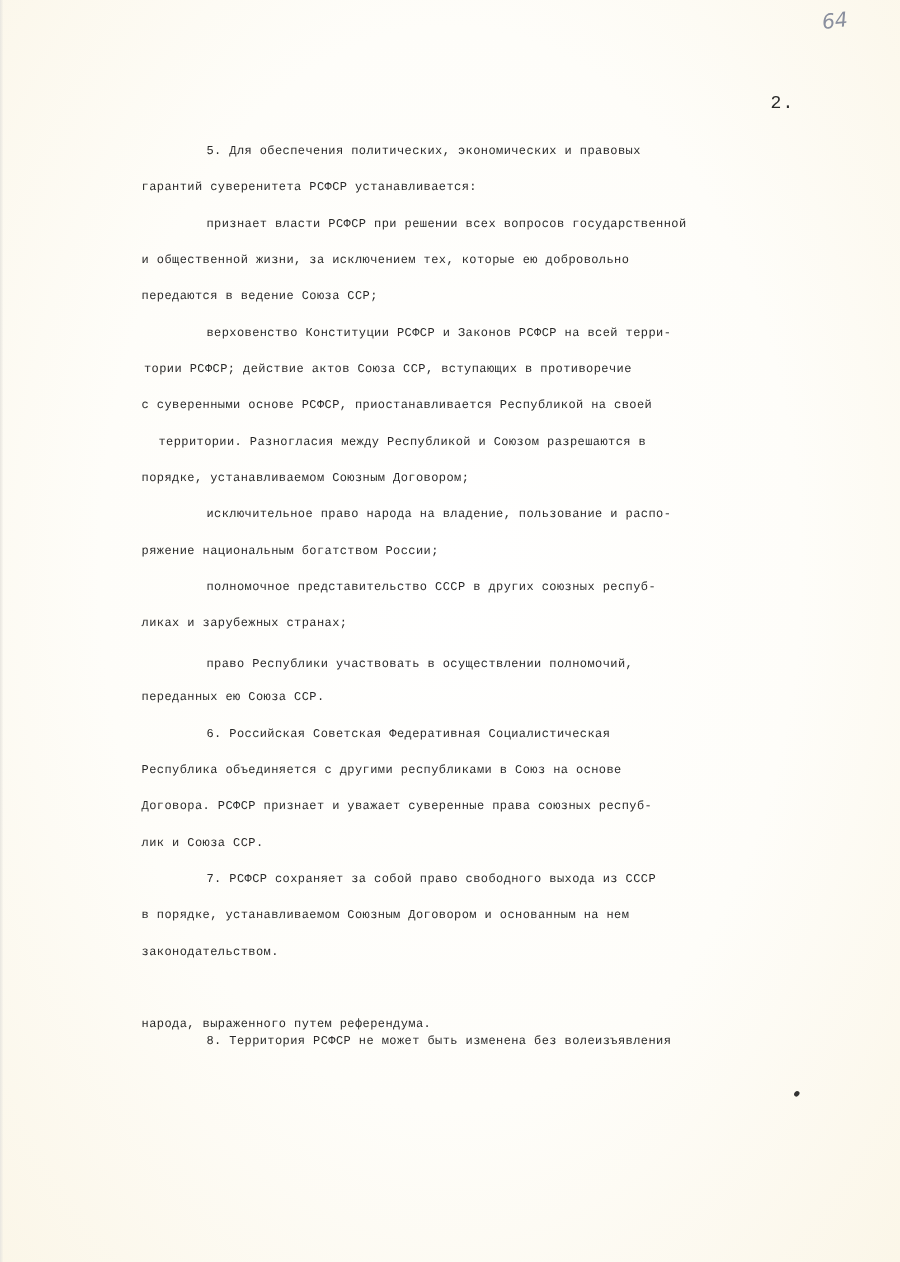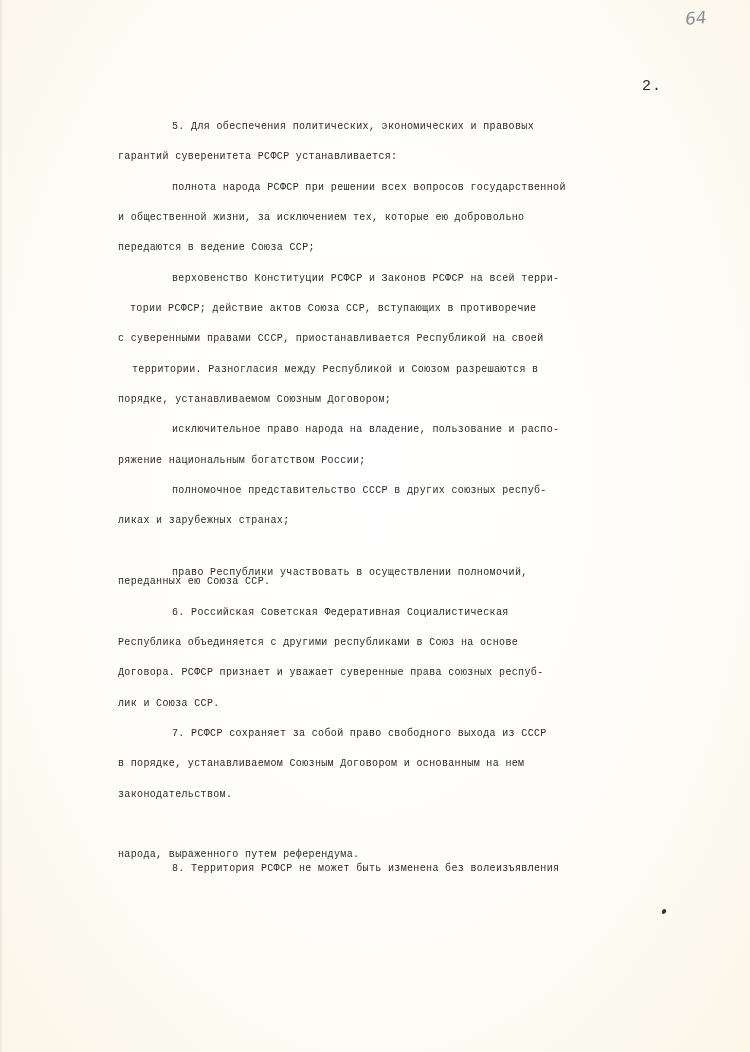--- a/index.html
+++ b/index.html
@@ -41,33 +41,33 @@
 </head>
 <body>
 
 <div class="page">
   <div class="edge"></div>
   <div class="archive-number">64</div>
   <div class="page-number">2.</div>
   <div id="text-body">
       <div class="line" style="left: 172px; top: 118px;">5. Для обеспечения политических, экономических и правовых</div>
       <div class="line" style="left: 118px; top: 148px;">гарантий суверенитета РСФСР устанавливается:</div>
-      <div class="line" style="left: 172px; top: 179px;">полнота народа РСФСР при решении всех вопросов государственной</div>
+      <div class="line" style="left: 172px; top: 179px;">признает власти РСФСР при решении всех вопросов государственной</div>
       <div class="line" style="left: 118px; top: 209px;">и общественной жизни, за исключением тех, которые ею добровольно</div>
       <div class="line" style="left: 118px; top: 239px;">передаются в ведение Союза ССР;</div>
       <div class="line" style="left: 172px; top: 270px;">верховенство Конституции РСФСР и Законов РСФСР на всей терри-</div>
-      <div class="line" style="left: 130px; top: 300px; text-align: center;">тории РСФСР; действие актов Союза ССР, вступающих в противоречие</div>
-      <div class="line" style="left: 118px; top: 330px;">с суверенными правами СССР, приостанавливается Республикой на своей</div>
+      <div class="line" style="left: 120px; top: 300px; text-align: center;">тории РСФСР; действие актов Союза ССР, вступающих в противоречие</div>
+      <div class="line" style="left: 118px; top: 330px;">с суверенными основе РСФСР, приостанавливается Республикой на своей</div>
       <div class="line" style="left: 132px; top: 361px;">территории. Разногласия между Республикой и Союзом разрешаются в</div>
       <div class="line" style="left: 118px; top: 391px;">порядке, устанавливаемом Союзным Договором;</div>
       <div class="line" style="left: 172px; top: 421px;">исключительное право народа на владение, пользование и распо-</div>
       <div class="line" style="left: 118px; top: 452px;">ряжение национальным богатством России;</div>
       <div class="line" style="left: 172px; top: 482px;">полномочное представительство СССР в других союзных респуб-</div>
       <div class="line" style="left: 118px; top: 512px;">ликах и зарубежных странах;</div>
-      <div class="line" style="left: 172px; top: 564px;">право Республики участвовать в осуществлении полномочий,</div>
+      <div class="line" style="left: 172px; top: 546px;">право Республики участвовать в осуществлении полномочий,</div>
       <div class="line" style="left: 118px; top: 573px;">переданных ею Союза ССР.</div>
       <div class="line" style="left: 172px; top: 604px;">6. Российская Советская Федеративная Социалистическая</div>
       <div class="line" style="left: 118px; top: 634px;">Республика объединяется с другими республиками в Союз на основе</div>
       <div class="line" style="left: 118px; top: 664px;">Договора. РСФСР признает и уважает суверенные права союзных респуб-</div>
       <div class="line" style="left: 118px; top: 695px;">лик и Союза ССР.</div>
       <div class="line" style="left: 172px; top: 725px;">7. РСФСР сохраняет за собой право свободного выхода из СССР</div>
       <div class="line" style="left: 118px; top: 755px;">в порядке, устанавливаемом Союзным Договором и основанным на нем</div>
       <div class="line" style="left: 118px; top: 786px;">законодательством.</div>
       <div class="line" style="left: 172px; top: 860px;">8. Территория РСФСР не может быть изменена без волеизъявления</div>
       <div class="line" style="left: 118px; top: 846px;">народа, выраженного путем референдума.</div>

